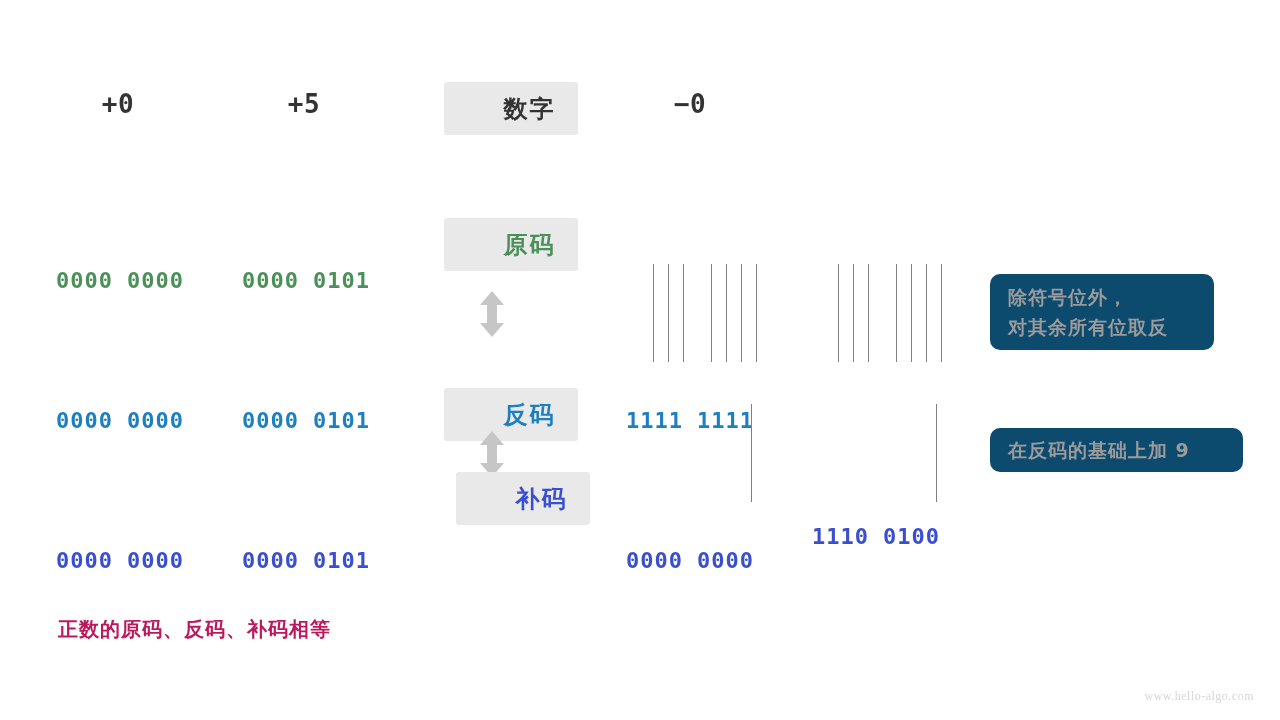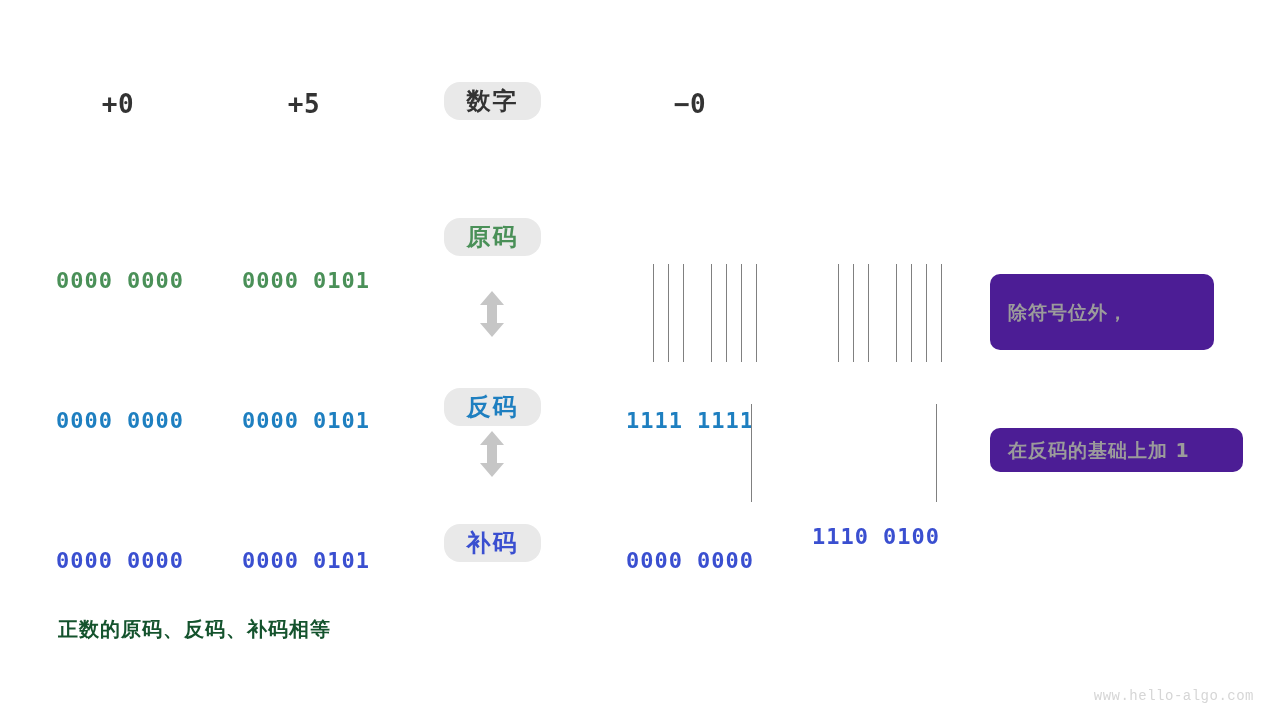--- a/index.html
+++ b/index.html
@@ -32,29 +32,30 @@
     font-weight: bold;
     color: #333333;
     letter-spacing: 0.5px;
   }
 
   
   .chip {
     position: absolute;
     left: 444px;
     width: 97px;
-    height: 38px;
+    height: 53px;
     background: #e9e9e9;
-    border-radius: 16px;
+    border-radius: 3px;
     display: flex;
     align-items: center;
     justify-content: center;
     font-size: 24px;
     font-weight: bold;
     letter-spacing: 2px;
+    padding-left: 37px;
   }
   .chip.head { color: #333333; }
   .chip.green { color: #4a9058; }
   .chip.blue { color: #1e7fc0; }
   .chip.indigo { color: #3a4fd0; }
 
   
   .bits {
     position: absolute;
     width: 240px;
@@ -81,52 +82,52 @@
   
   .conn {
     position: absolute;
     width: 1px;
     background: #808080;
   }
 
   
   .note {
     position: absolute;
-    background: #4c1d95;
+    background: #0c4a6e;
     border-radius: 10px;
     color: #9b9b9b;
     font-size: 19px;
     font-weight: bold;
     line-height: 30px;
     letter-spacing: 1px;
     display: flex;
     flex-direction: column;
     justify-content: center;
     padding: 8px 18px;
     box-sizing: border-box;
   }
 
   
   .caption {
     position: absolute;
     top: 616px;
     font-size: 20px;
     font-weight: bold;
-    color: #14532d;
+    color: #be185d;
     letter-spacing: 1px;
     white-space: nowrap;
   }
 
   
   .watermark {
     position: absolute;
     right: 26px;
     bottom: 16px;
-    font-family: Liberation Mono, monospace;
-    font-size: 14px;
+    font-family: Liberation Serif, serif;
+    font-size: 12px;
     color: #d6d6d6;
     letter-spacing: 0.5px;
   }
 </style>
 </head>
 <body>
 
 <div id="stage">
 
   <div class="col-head" style="left:0px;width:236px;">+0</div>
@@ -163,20 +164,21 @@
   <div class="conn" style="left:838px;top:264px;height:98px;"></div>
   <div class="conn" style="left:853px;top:264px;height:98px;"></div>
   <div class="conn" style="left:868px;top:264px;height:98px;"></div>
   <div class="conn" style="left:896px;top:264px;height:98px;"></div>
   <div class="conn" style="left:911px;top:264px;height:98px;"></div>
   <div class="conn" style="left:926px;top:264px;height:98px;"></div>
   <div class="conn" style="left:941px;top:264px;height:98px;"></div>
 
   <div class="note" style="left:990px;top:274px;width:224px;height:76px;">
     <span>除符号位外，</span>
+    <span>对其余所有位取反</span>
   </div>
 
   <div class="bits blue" style="left:0px;top:369px;">0000 0000</div>
 
   <div class="bits blue" style="left:186px;top:369px;">0000 0101</div>
 
   <div class="chip blue" style="top:360px;margin-top:28px;">反码</div>
 
   <div class="bits blue" style="left:570px;top:369px;">1111 1111</div>
 
@@ -184,28 +186,28 @@
   <div class="dbl-arrow" style="top:430px;">
     <svg width="28" height="48" viewBox="0 0 28 48">
       <polygon points="14,1 26,15 19,15 19,33 26,33 14,47 2,33 9,33 9,15 2,15" fill="#c6c6c6"></polygon>
     </svg>
   </div>
 
   <div class="conn" style="left:751px;top:404px;height:98px;"></div>
   <div class="conn" style="left:936px;top:404px;height:98px;"></div>
 
   <div class="note" style="left:990px;top:428px;width:253px;height:44px;">
-    <span>在反码的基础上加 1</span>
+    <span>在反码的基础上加 9</span>
   </div>
 
   <div class="bits indigo" style="left:0px;top:509px;">0000 0000</div>
 
   <div class="bits indigo" style="left:186px;top:509px;">0000 0101</div>
 
-  <div class="chip indigo" style="top:524px;">补码</div>
+  <div class="chip indigo" style="top:472px;margin-left:12px;">补码</div>
 
   <div class="bits indigo" style="left:570px;top:509px;">0000 0000</div>
 
   <div class="bits indigo" style="left:756px;top:485px;">1110 0100</div>
 
   <div class="caption" style="left:58px;">正数的原码、反码、补码相等</div>
 
 
   <div class="watermark">www.hello-algo.com</div>
 

